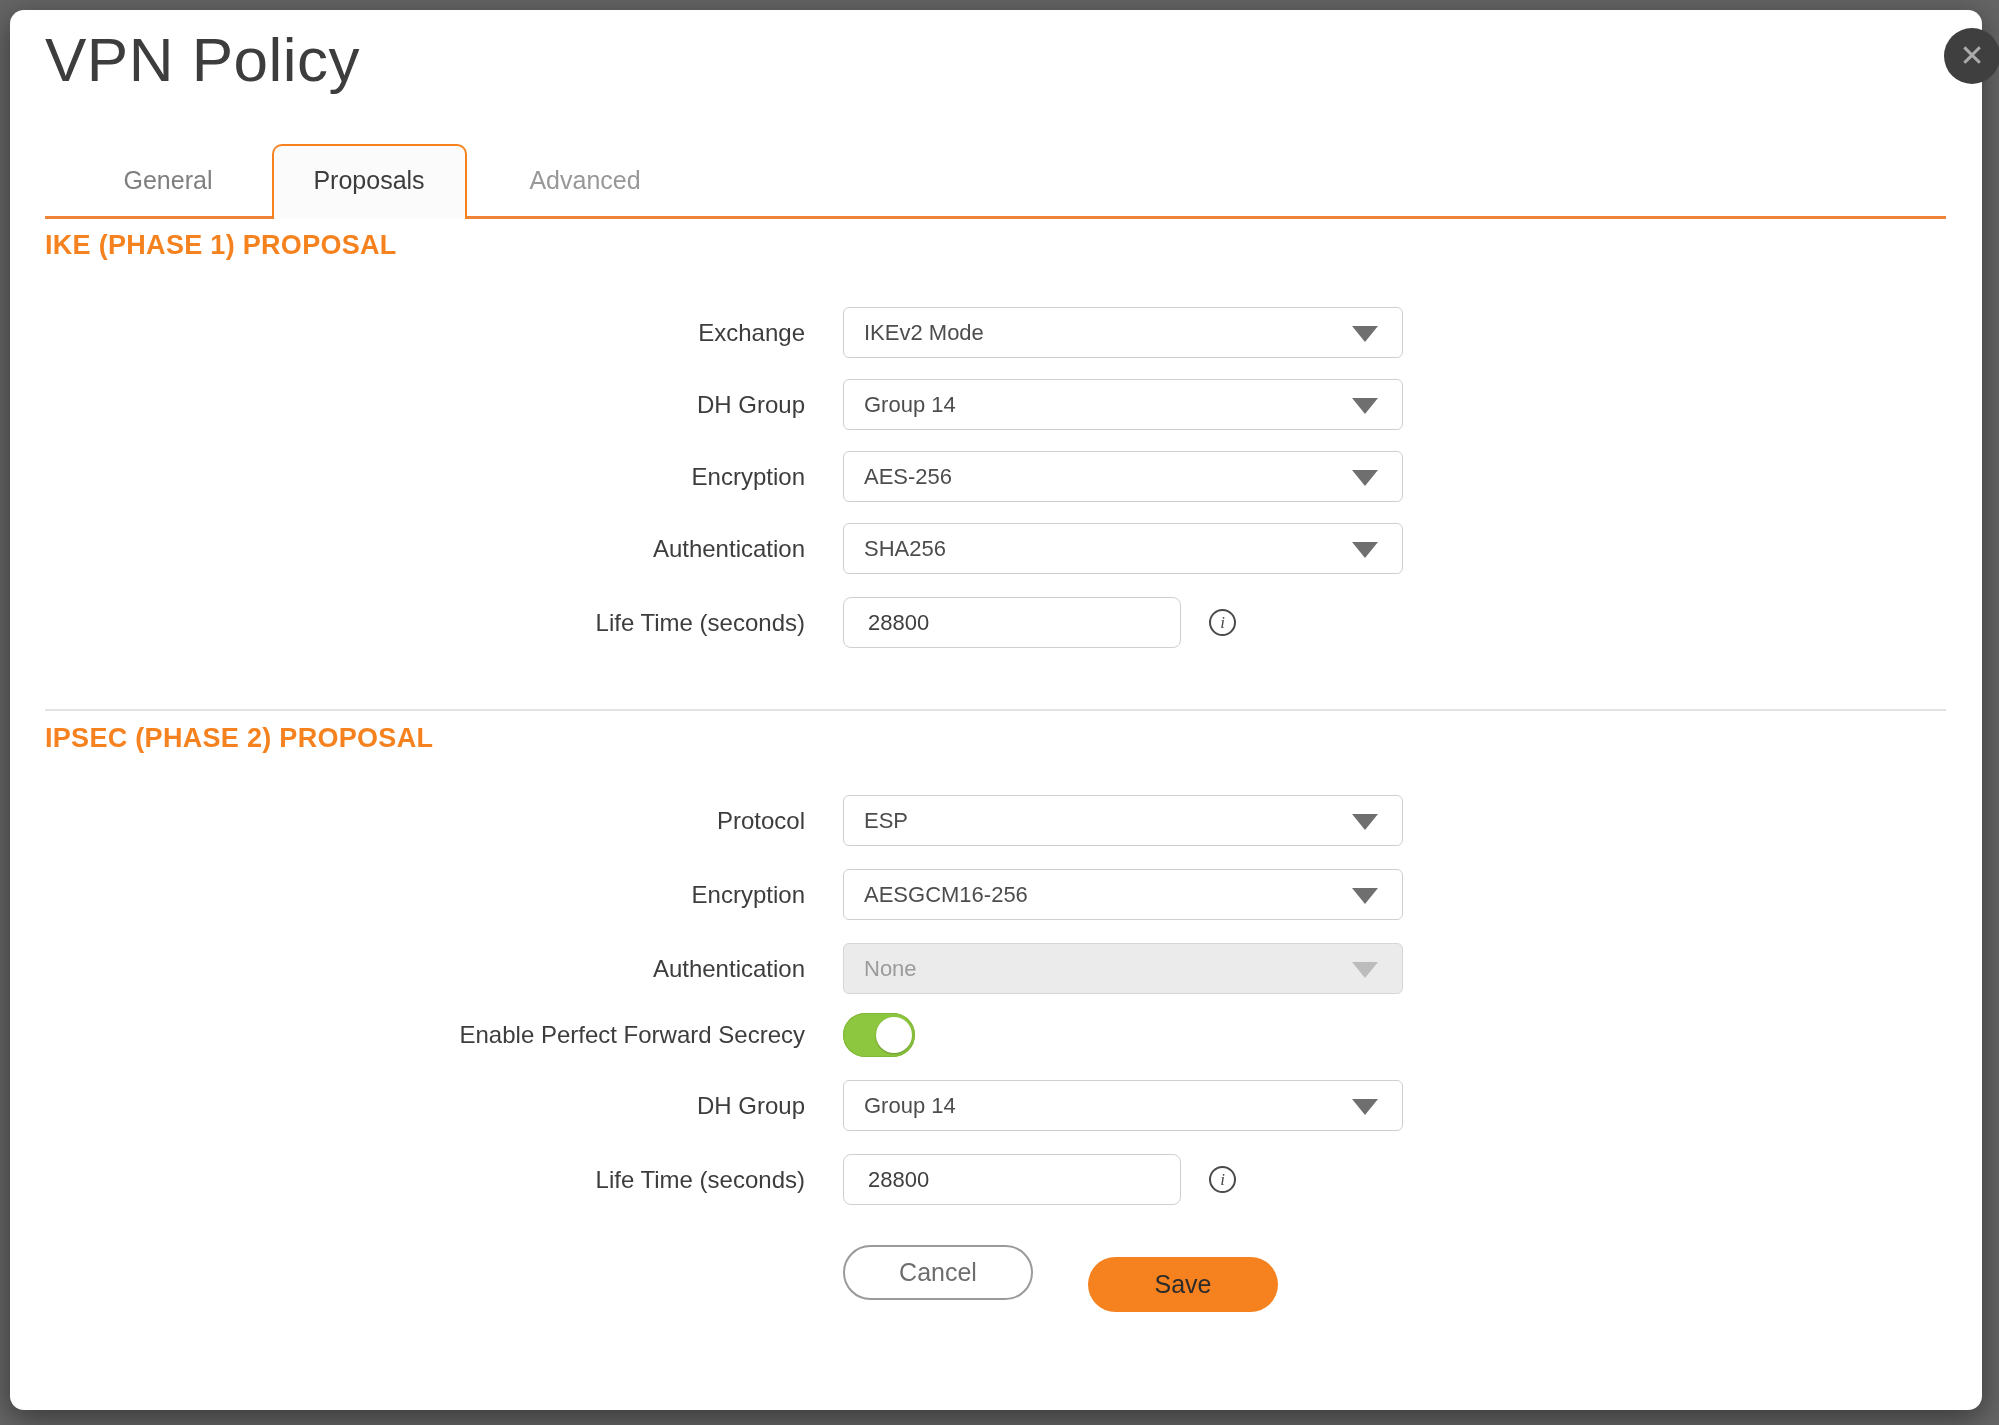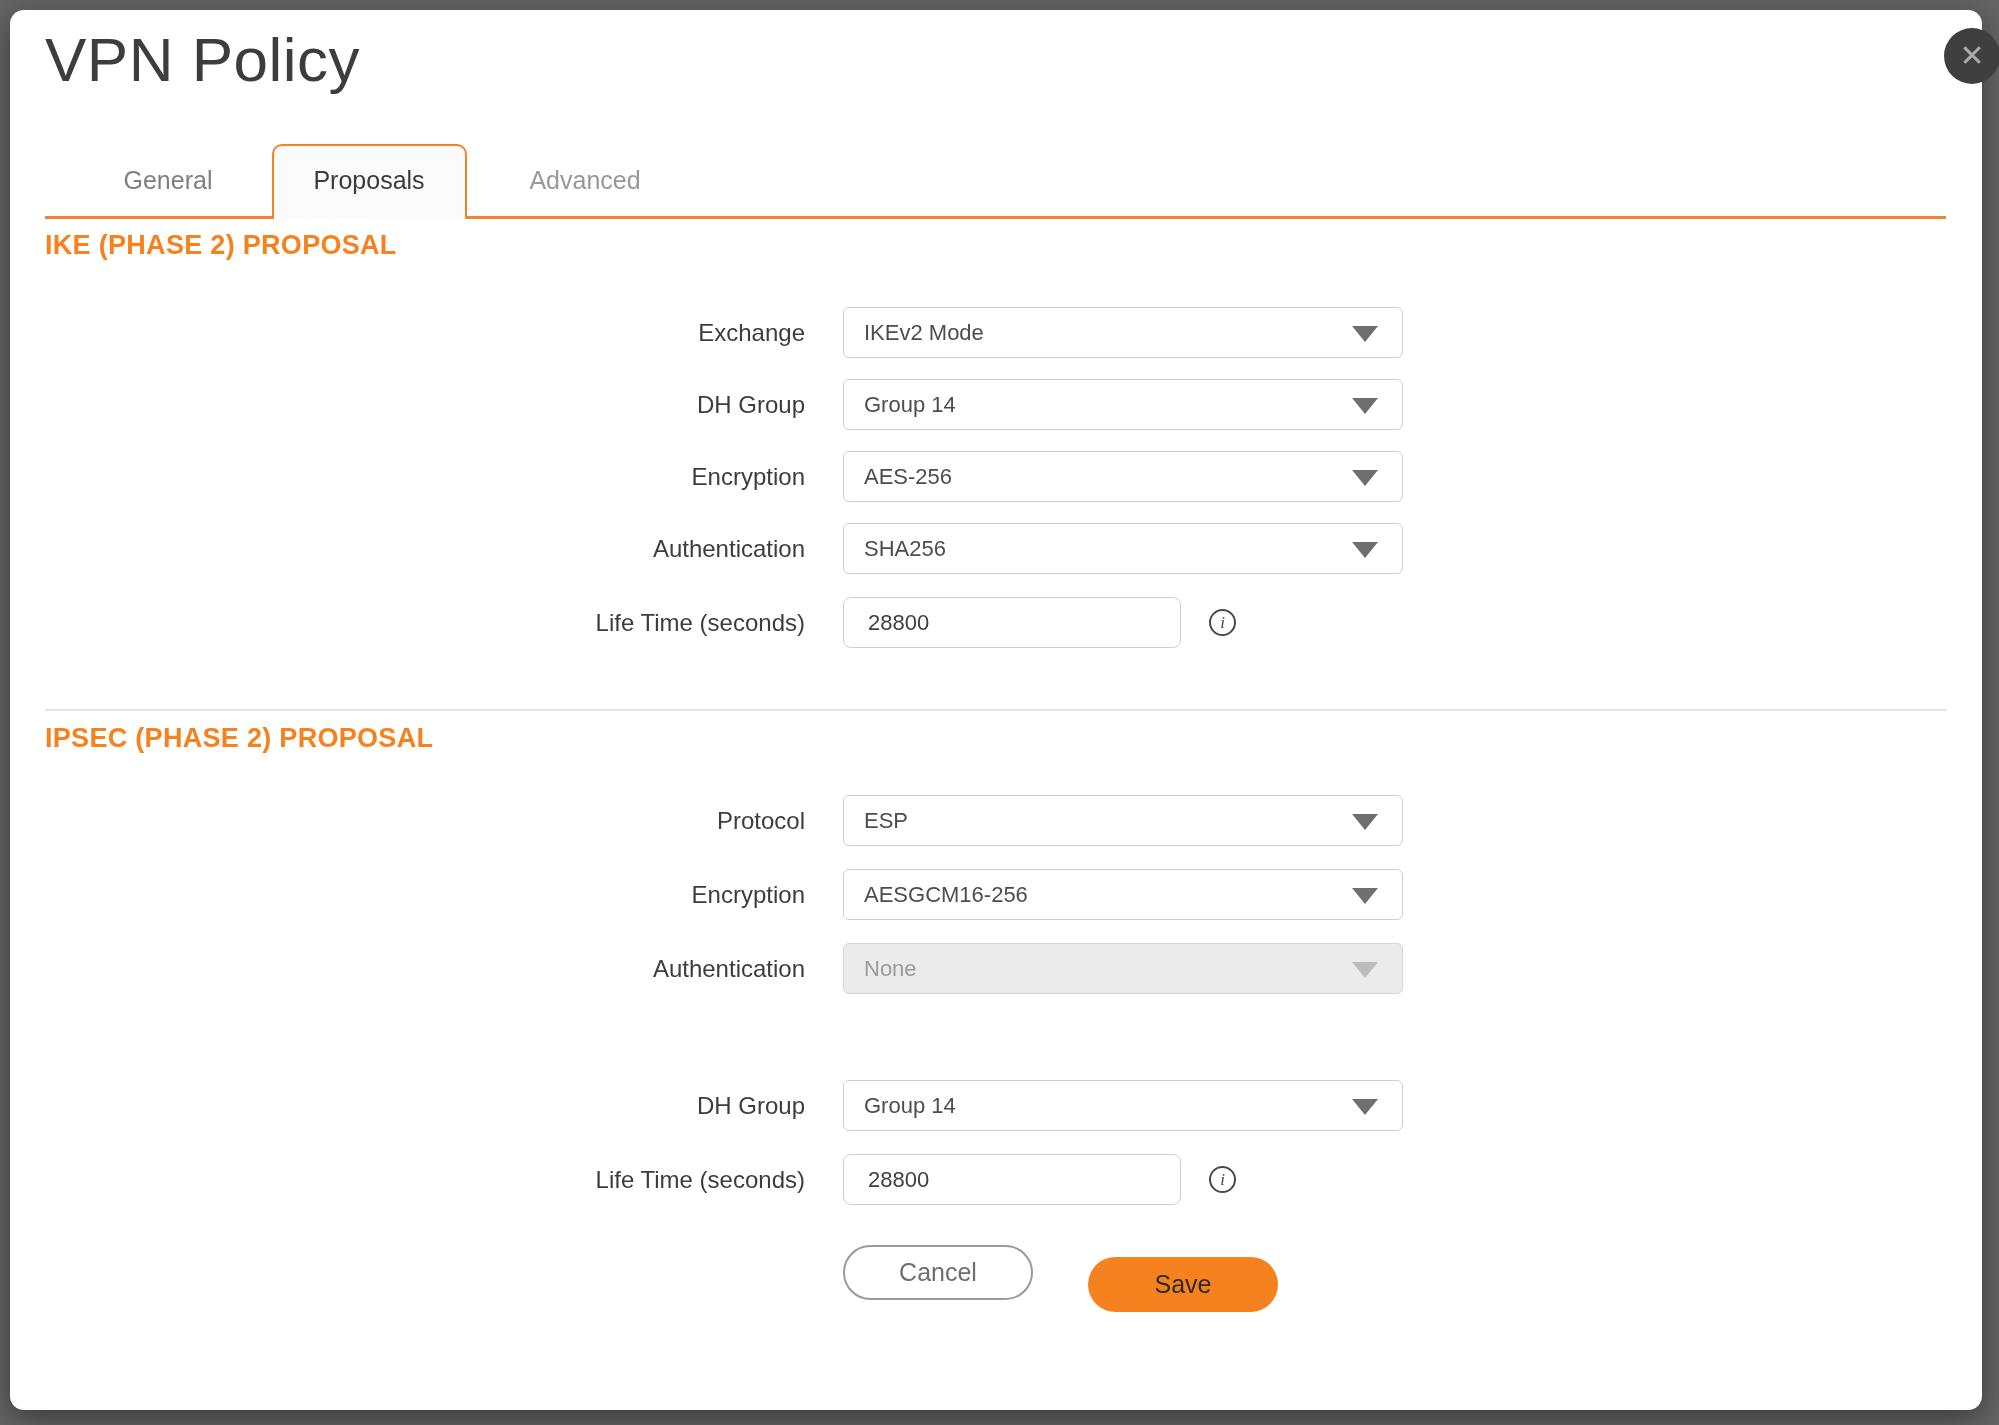--- a/index.html
+++ b/index.html
@@ -122,21 +122,21 @@
 <div class="dialog">
 
   <div class="dialog-title">VPN Policy</div>
 
   <div class="tab-underline"></div>
   <div class="tab-active-box"></div>
   <div class="tab-label tab-general">General</div>
   <div class="tab-label tab-proposals">Proposals</div>
   <div class="tab-label tab-advanced">Advanced</div>
 
-  <div class="section-title section1-title">IKE (PHASE 2) PROPOSAL</div>
+  <div class="section-title section1-title">IKE (PHASE 1) PROPOSAL</div>
 
   <div class="row r-p1-0">
     <div class="row-label">Exchange</div>
     <div class="control-slot">
       <div class="select">
         <span class="value">IKEv2 Mode</span>
         <span class="caret"></span>
       </div>
     </div>
   </div>
@@ -206,20 +206,28 @@
   <div class="row r-p2-2">
     <div class="row-label">Authentication</div>
     <div class="control-slot">
       <div class="select disabled">
         <span class="value">None</span>
         <span class="caret"></span>
       </div>
     </div>
   </div>
 
+  <div class="row r-p2-3">
+    <div class="row-label">Enable Perfect Forward Secrecy</div>
+    <div class="control-slot">
+      <div class="toggle">
+        <span class="knob"></span>
+      </div>
+    </div>
+  </div>
 
   <div class="row r-p2-4">
     <div class="row-label">DH Group</div>
     <div class="control-slot">
       <div class="select">
         <span class="value">Group 14</span>
         <span class="caret"></span>
       </div>
     </div>
   </div>

